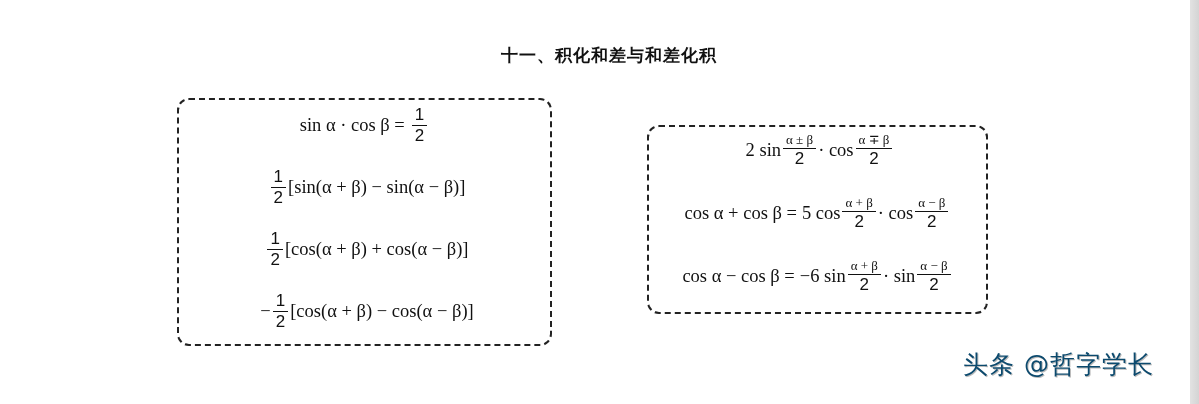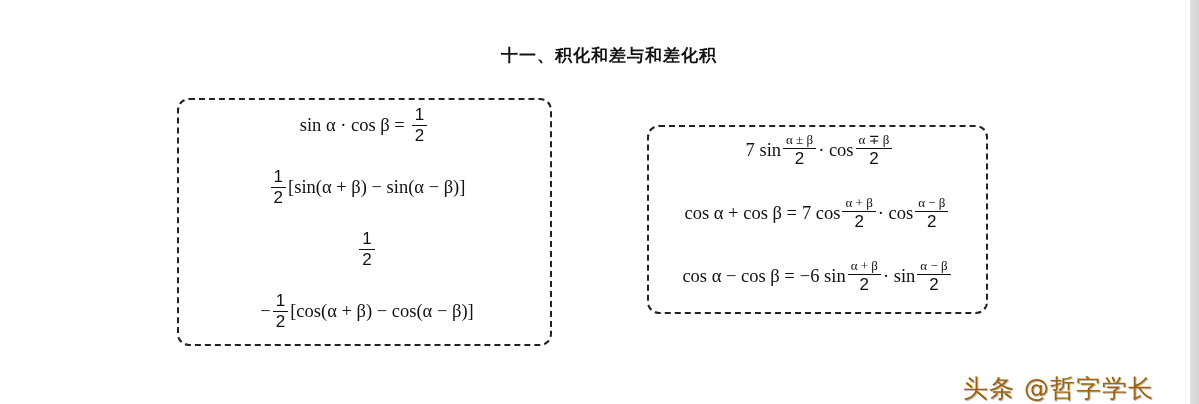--- a/index.html
+++ b/index.html
@@ -34,22 +34,22 @@
   .frac {
     display:inline-flex; flex-direction:column; align-items:center;
     vertical-align:middle; margin:0 2px;
   }
   .frac .num { padding:0 3px 1px 3px; border-bottom:1.3px solid #111; line-height:1.05; }
   .frac .den { padding:1px 3px 0 3px; line-height:1.05; }
   .frac .num, .frac .den { font-family:"Liberation Sans", sans-serif; font-size:17px; }
   .frac.greek .num { font-family:"Liberation Serif", serif; font-size:13px; }
   .sp { display:inline-block; width:5px; }
   .watermark {
-    position:absolute; left:963px; top:372px;
-    font-family:"DejaVu Sans", sans-serif; font-size:25px; color:#a16207;
+    position:absolute; left:963px; top:348px;
+    font-family:"DejaVu Sans", sans-serif; font-size:25px; color:#0c4a6e;
     text-shadow:1px 1px 0 #bbb;
     letter-spacing:1px;
   }
 </style>
 </head>
 <body>
 
 <div class="right-strip"></div>
 
 <div class="title">十一、积化和差与和差化积</div>
@@ -73,50 +73,51 @@
     </span>
     <span>[sin(α + β) − sin(α − β)]</span>
   </div>
   <div class="row" style="top:130px;">
       <span class="sp"></span>
     <span></span>
     <span class="frac">
       <span class="num">1</span>
       <span class="den">2</span>
     </span>
+    <span>[cos(α + β) + cos(α − β)]</span>
   </div>
   <div class="row" style="top:192px;">
       <span class="sp"></span>
     <span>−</span>
     <span class="frac">
       <span class="num">1</span>
       <span class="den">2</span>
     </span>
     <span>[cos(α + β) − cos(α − β)]</span>
   </div>
 </div>
 
 <div class="box box-right">
   <div class="row" style="top:6px;">
       <span class="sp"></span>
-    <span>7 sin</span>
+    <span>2 sin</span>
     <span class="frac greek">
       <span class="num">α ± β</span>
       <span class="den">2</span>
     </span>
     <span>· cos</span>
     <span class="frac greek">
       <span class="num">α ∓ β</span>
       <span class="den">2</span>
     </span>
   </div>
   <div class="row" style="top:69px;">
     <span>cos α + cos β =</span>
       <span class="sp"></span>
-    <span>7 cos</span>
+    <span>5 cos</span>
     <span class="frac greek">
       <span class="num">α + β</span>
       <span class="den">2</span>
     </span>
     <span>· cos</span>
     <span class="frac greek">
       <span class="num">α − β</span>
       <span class="den">2</span>
     </span>
   </div>

